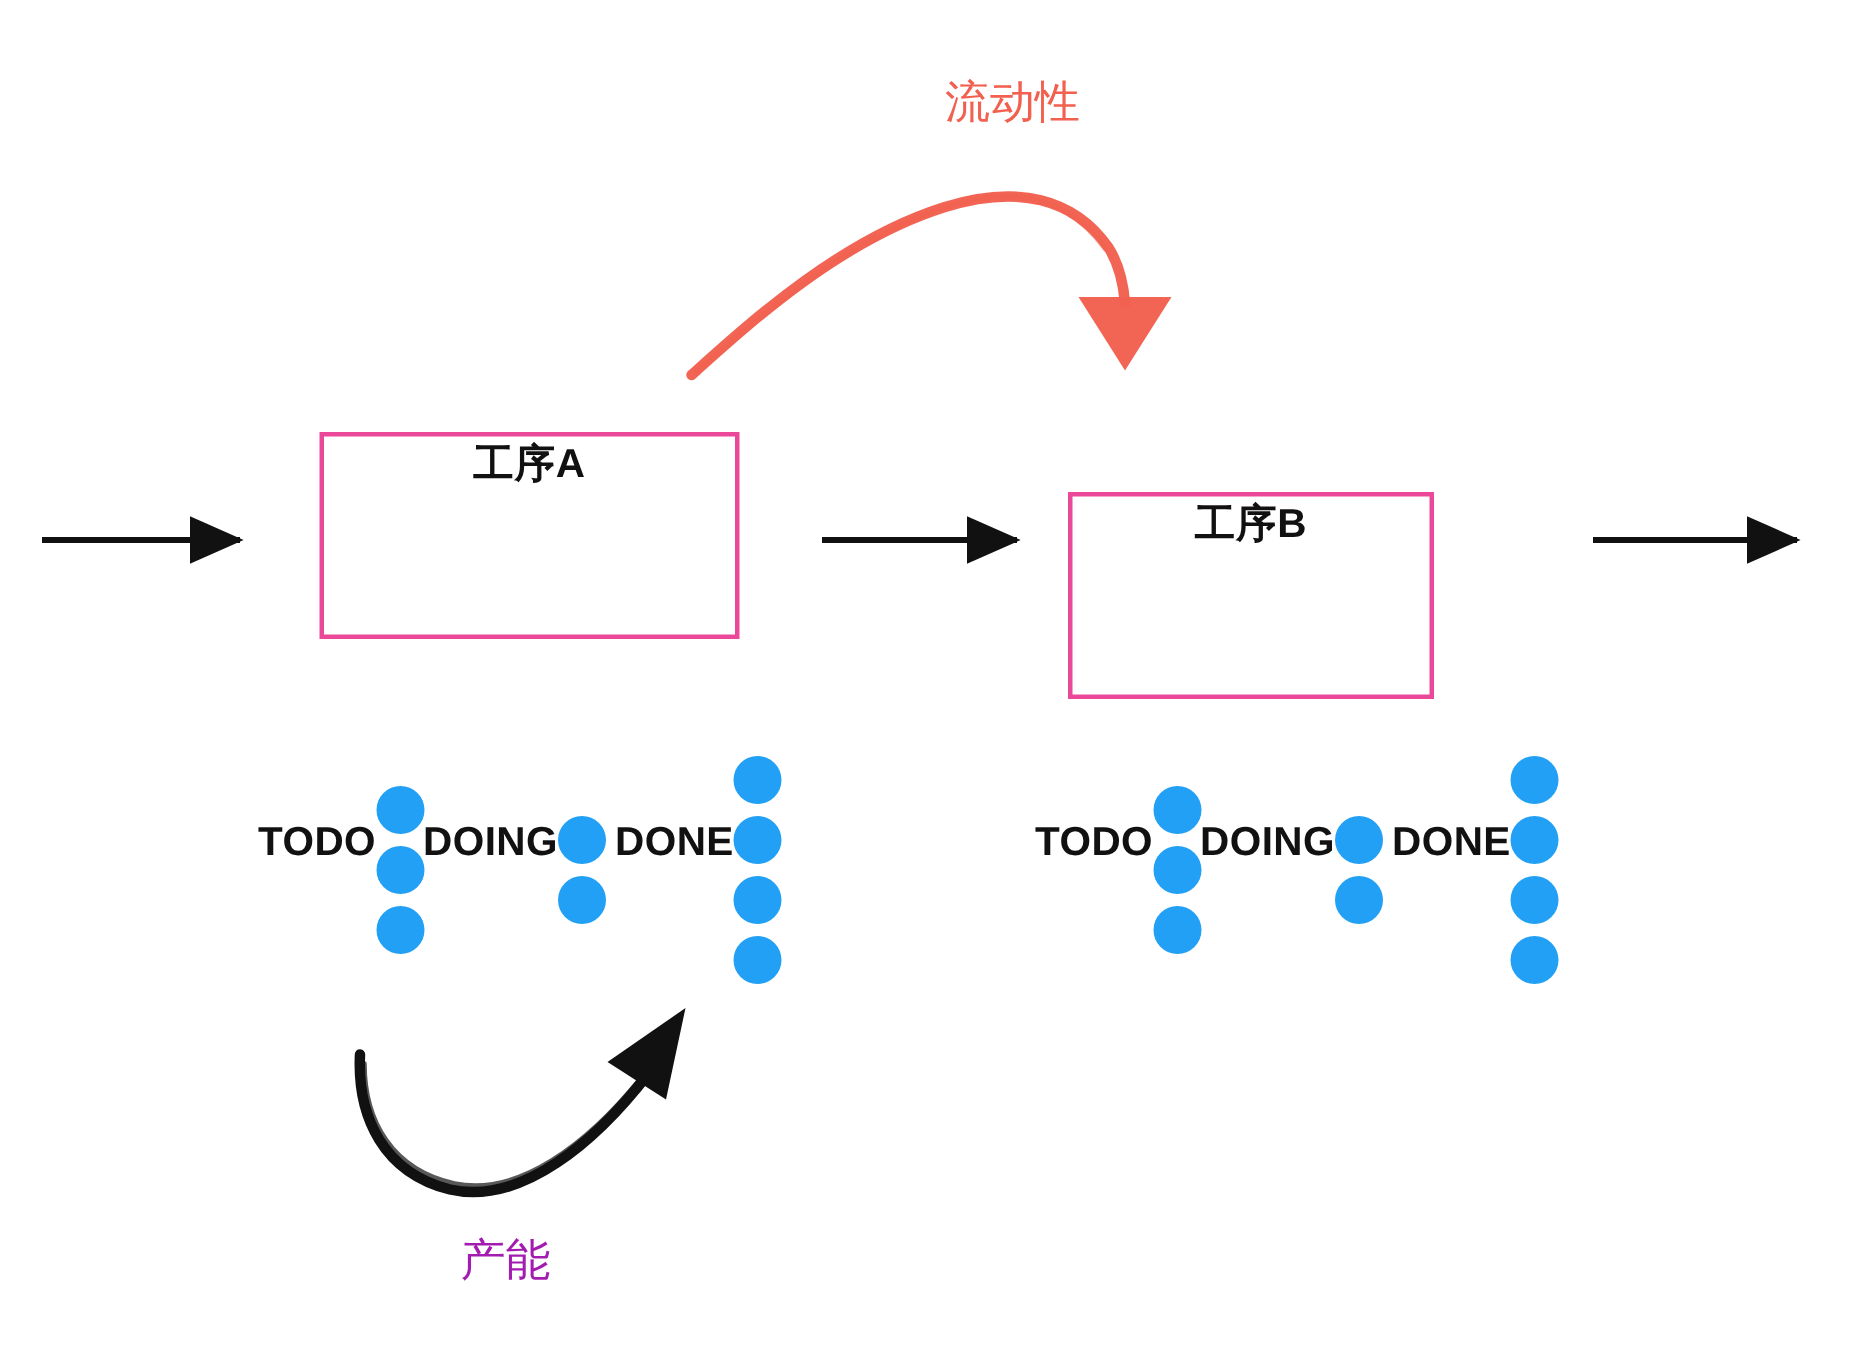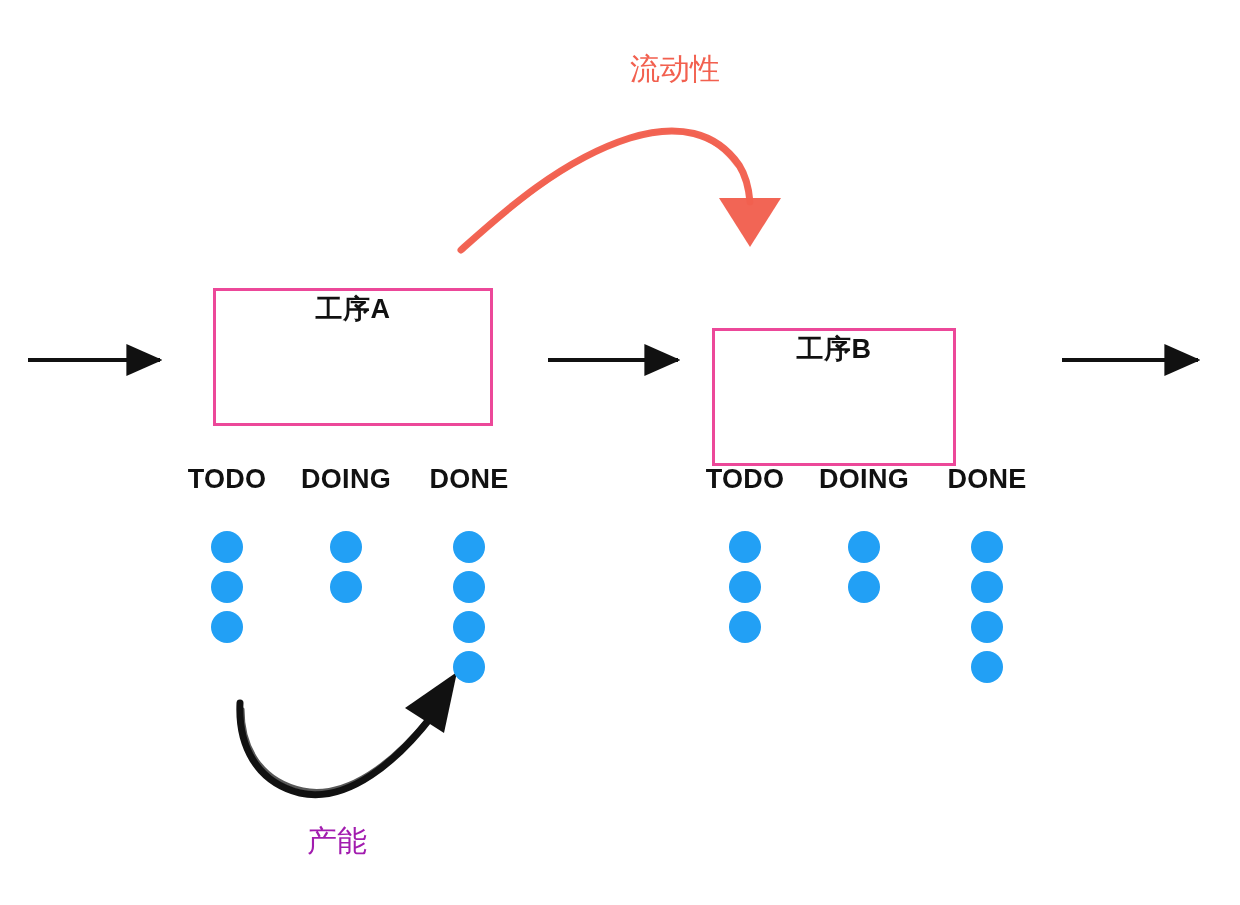--- a/index.html
+++ b/index.html
@@ -40,21 +40,21 @@
     color: #111111;
     letter-spacing: 0.5px;
     white-space: nowrap;
   }
   .kanban {
     position: absolute;
     display: flex;
   }
   .kcol {
     display: flex;
-    flex-direction: column;
+    flex-direction: row;
     align-items: center;
   }
   .kcol-head {
     font-size: 27px;
     font-weight: bold;
     color: #111111;
     letter-spacing: 0.3px;
     white-space: nowrap;
     line-height: 1;
   }

